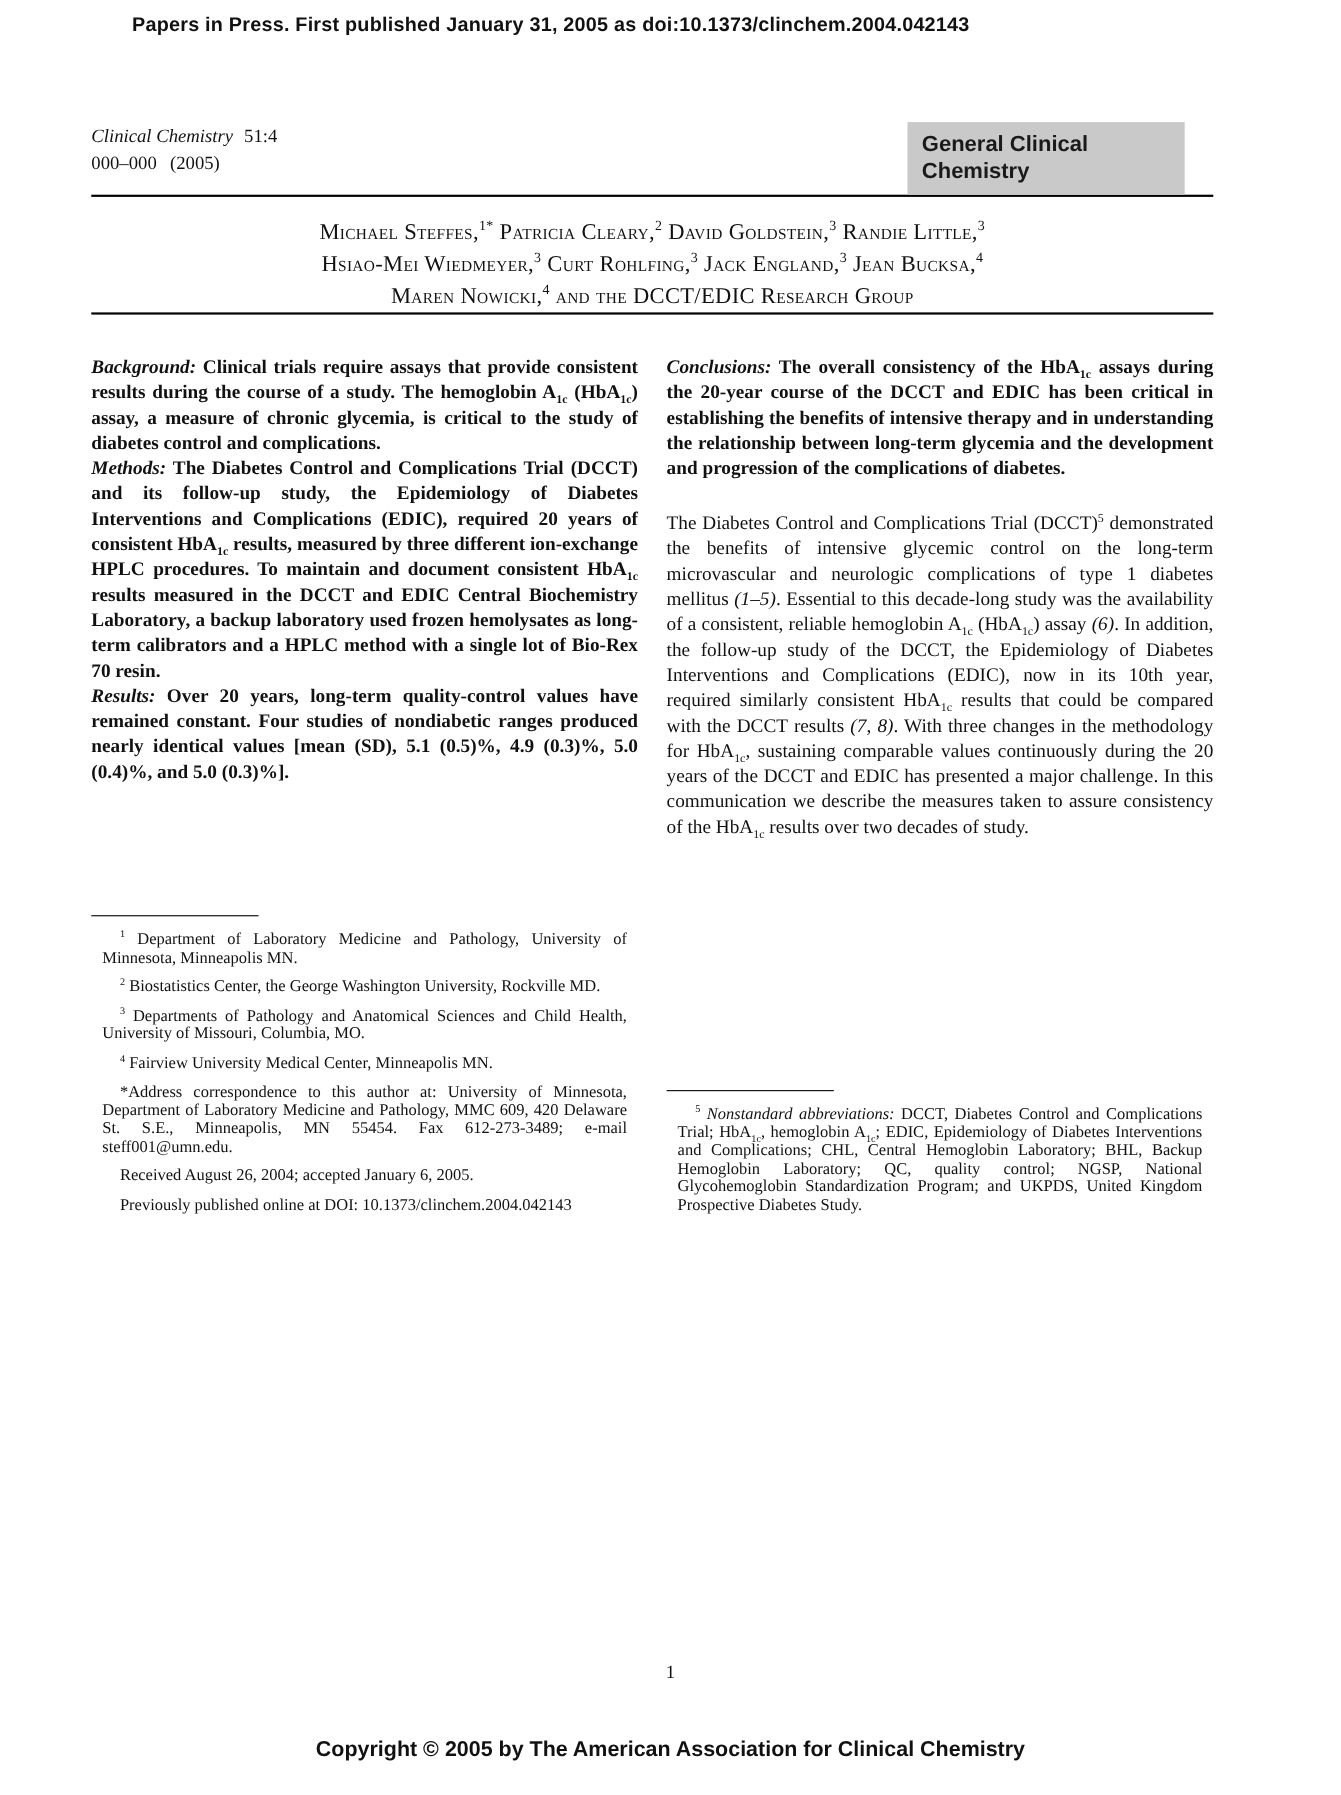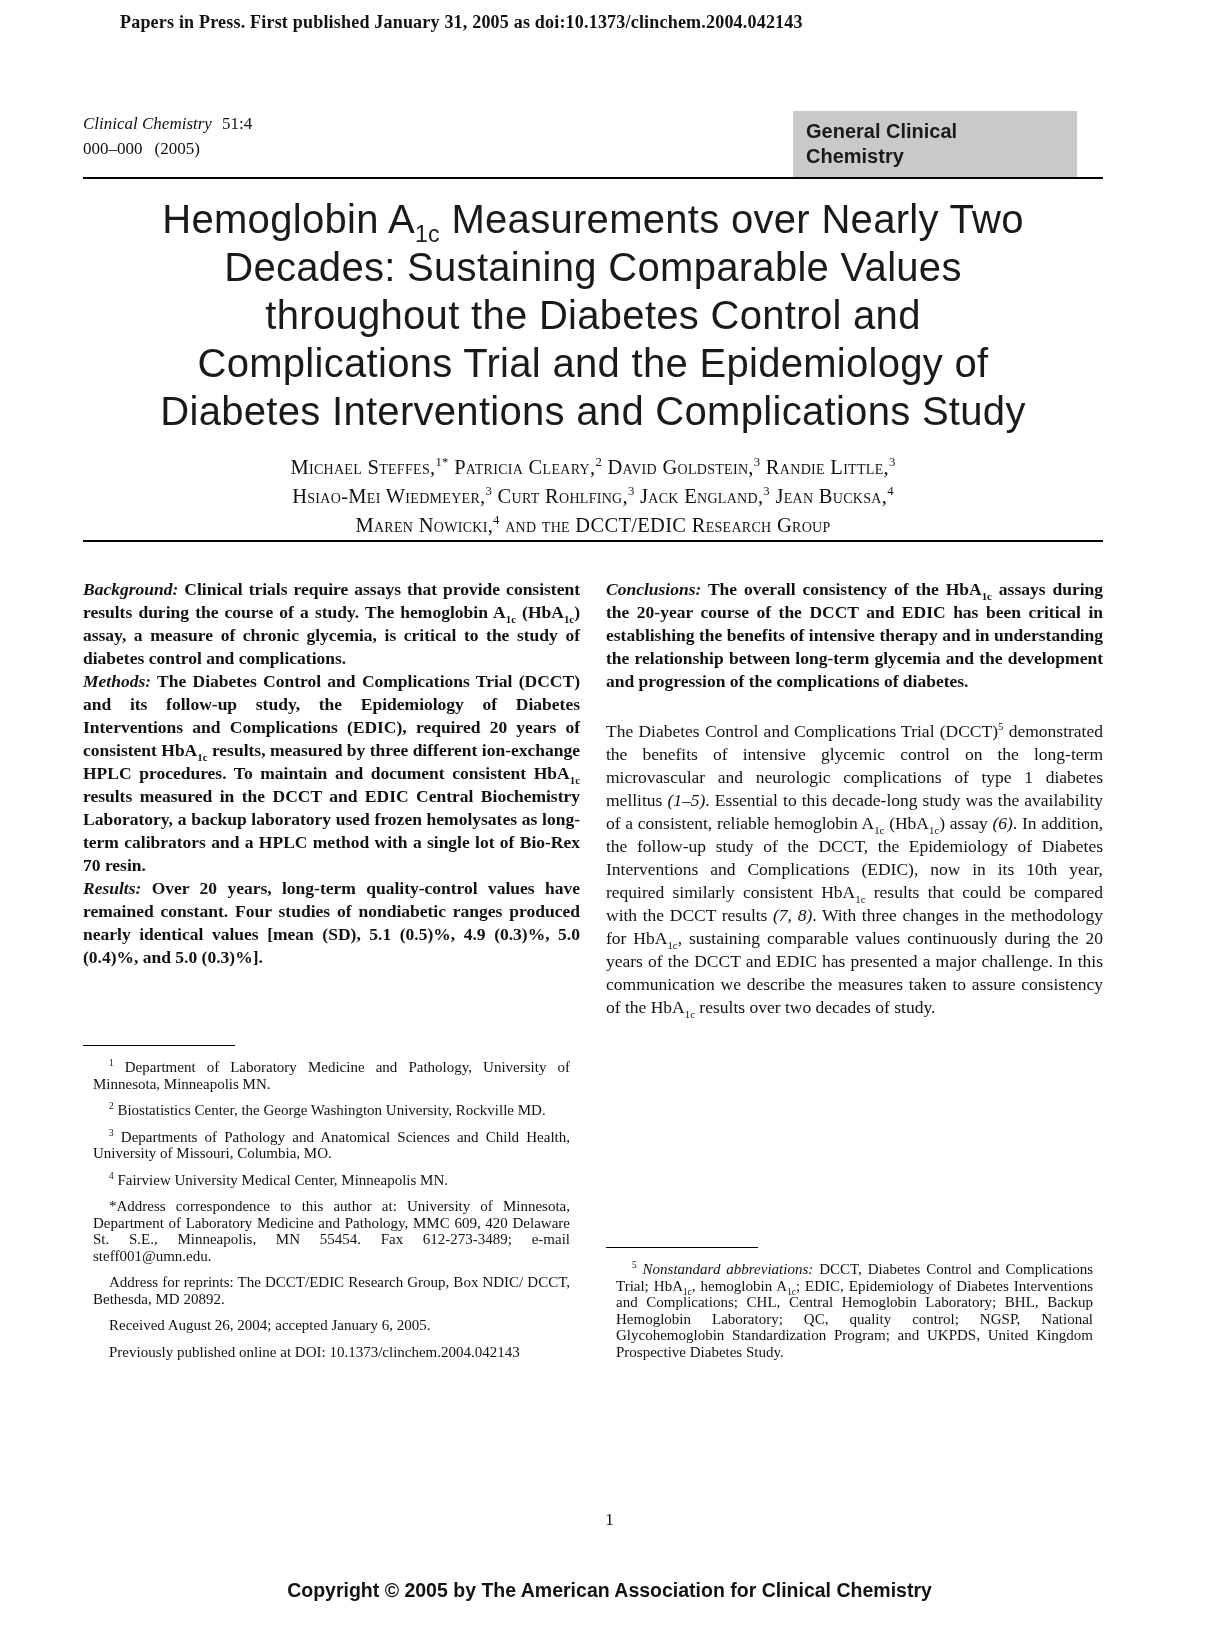--- a/index.html
+++ b/index.html
@@ -7,42 +7,42 @@
   body {
     width: 1219px;
     height: 1632px;
     background: #ffffff;
     color: #111111;
     font-family: "Liberation Serif", serif;
     position: relative;
     overflow: hidden;
   }
   .press-header {
-    font-family: Liberation Serif, serif;
+    font-family: Liberation Sans, sans-serif;
     font-weight: bold;
     font-size: 18px;
     padding: 12px 0 0 120px;
     letter-spacing: 0.2px;
   }
   .content {
     margin: 0 116px 0 83px; 
   }
   .masthead {
     margin-top: 78px;
     display: flex;
     justify-content: space-between;
     align-items: flex-start;
   }
   .journal-info { font-size: 17px; line-height: 25px; }
   .journal-name { font-style: italic; }
   .journal-issue { margin-left: 10px; }
   .journal-year { margin-left: 12px; }
   .category-box {
     background: #c9c9c9;
-    width: 284px;
+    width: 252px;
     margin-right: 26px;
     padding: 8px 10px 8px 13px;
     font-family: "Liberation Sans", sans-serif;
     font-weight: bold;
     font-size: 20px;
     line-height: 25px;
     color: #1a1a1a;
   }
   hr.rule {
     border: none;
@@ -147,41 +147,39 @@
   <div class="masthead">
     <div class="journal-info">
       <div><span class="journal-name">Clinical Chemistry</span><span class="journal-issue">51:4</span></div>
       <div><span>000–000</span><span class="journal-year">(2005)</span></div>
     </div>
     <div class="category-box">General Clinical<br>Chemistry</div>
   </div>
 
   <hr class="rule rule-top">
 
-  <h1 class="title">Hemoglobin A<sub>1c</sub> Measurements over Nearly Two<br>Decades: Sustaining Comparable Values<br>throughout the Diabetes Control and<br>Complications Trial and the Epidemiology of<br>Diabetes Interventions and Complications Study</h1>
 
   <div class="authors">Michael Steffes,<sup>1*</sup> Patricia Cleary,<sup>2</sup> David Goldstein,<sup>3</sup> Randie Little,<sup>3</sup><br>Hsiao-Mei Wiedmeyer,<sup>3</sup> Curt Rohlfing,<sup>3</sup> Jack England,<sup>3</sup> Jean Bucksa,<sup>4</sup><br>Maren Nowicki,<sup>4</sup> and the DCCT/EDIC Research Group</div>
 
   <hr class="rule rule-authors">
 
   <div class="columns">
 
     <div class="col">
       <p class="abstract"><span class="ab-label">Background:</span> <span>Clinical trials require assays that provide consistent results during the course of a study. The hemoglobin A<sub>1c</sub> (HbA<sub>1c</sub>) assay, a measure of chronic glycemia, is critical to the study of diabetes control and complications.</span></p>
       <p class="abstract"><span class="ab-label">Methods:</span> <span>The Diabetes Control and Complications Trial (DCCT) and its follow-up study, the Epidemiology of Diabetes Interventions and Complications (EDIC), required 20 years of consistent HbA<sub>1c</sub> results, measured by three different ion-exchange HPLC procedures. To maintain and document consistent HbA<sub>1c</sub> results measured in the DCCT and EDIC Central Biochemistry Laboratory, a backup laboratory used frozen hemolysates as long-term calibrators and a HPLC method with a single lot of Bio-Rex 70 resin.</span></p>
       <p class="abstract"><span class="ab-label">Results:</span> <span>Over 20 years, long-term quality-control values have remained constant. Four studies of nondiabetic ranges produced nearly identical values [mean (SD), 5.1 (0.5)%, 4.9 (0.3)%, 5.0 (0.4)%, and 5.0 (0.3)%].</span></p>
 
       <div class="fn-block">
         <hr class="fn-rule">
         <p class="fn"><sup>1</sup> Department of Laboratory Medicine and Pathology, University of Minnesota, Minneapolis MN.</p>
         <p class="fn"><sup>2</sup> Biostatistics Center, the George Washington University, Rockville MD.</p>
         <p class="fn"><sup>3</sup> Departments of Pathology and Anatomical Sciences and Child Health, University of Missouri, Columbia, MO.</p>
         <p class="fn"><sup>4</sup> Fairview University Medical Center, Minneapolis MN.</p>
         <p class="fn">*Address correspondence to this author at: University of Minnesota, Department of Laboratory Medicine and Pathology, MMC 609, 420 Delaware St. S.E., Minneapolis, MN 55454. Fax 612-273-3489; e-mail steff001@umn.edu.</p>
-        <p class="fn">Address for reprints: The DCCT/EDIC Research Group, Box NDIC/ DCCT, Bethesda, MD 20892.</p>
         <p class="fn">Received August 26, 2004; accepted January 6, 2005.</p>
         <p class="fn">Previously published online at DOI: 10.1373/clinchem.2004.042143</p>
       </div>
     </div>
 
     <div class="col">
       <p class="abstract"><span class="ab-label">Conclusions:</span> <span>The overall consistency of the HbA<sub>1c</sub> assays during the 20-year course of the DCCT and EDIC has been critical in establishing the benefits of intensive therapy and in understanding the relationship between long-term glycemia and the development and progression of the complications of diabetes.</span></p>
 
       <p class="body-par">The Diabetes Control and Complications Trial (DCCT)<sup>5</sup> demonstrated the benefits of intensive glycemic control on the long-term microvascular and neurologic complications of type 1 diabetes mellitus <i>(1–5)</i>. Essential to this decade-long study was the availability of a consistent, reliable hemoglobin A<sub>1c</sub> (HbA<sub>1c</sub>) assay <i>(6)</i>. In addition, the follow-up study of the DCCT, the Epidemiology of Diabetes Interventions and Complications (EDIC), now in its 10th year, required similarly consistent HbA<sub>1c</sub> results that could be compared with the DCCT results <i>(7, 8)</i>. With three changes in the methodology for HbA<sub>1c</sub>, sustaining comparable values continuously during the 20 years of the DCCT and EDIC has presented a major challenge. In this communication we describe the measures taken to assure consistency of the HbA<sub>1c</sub> results over two decades of study.</p>
 

